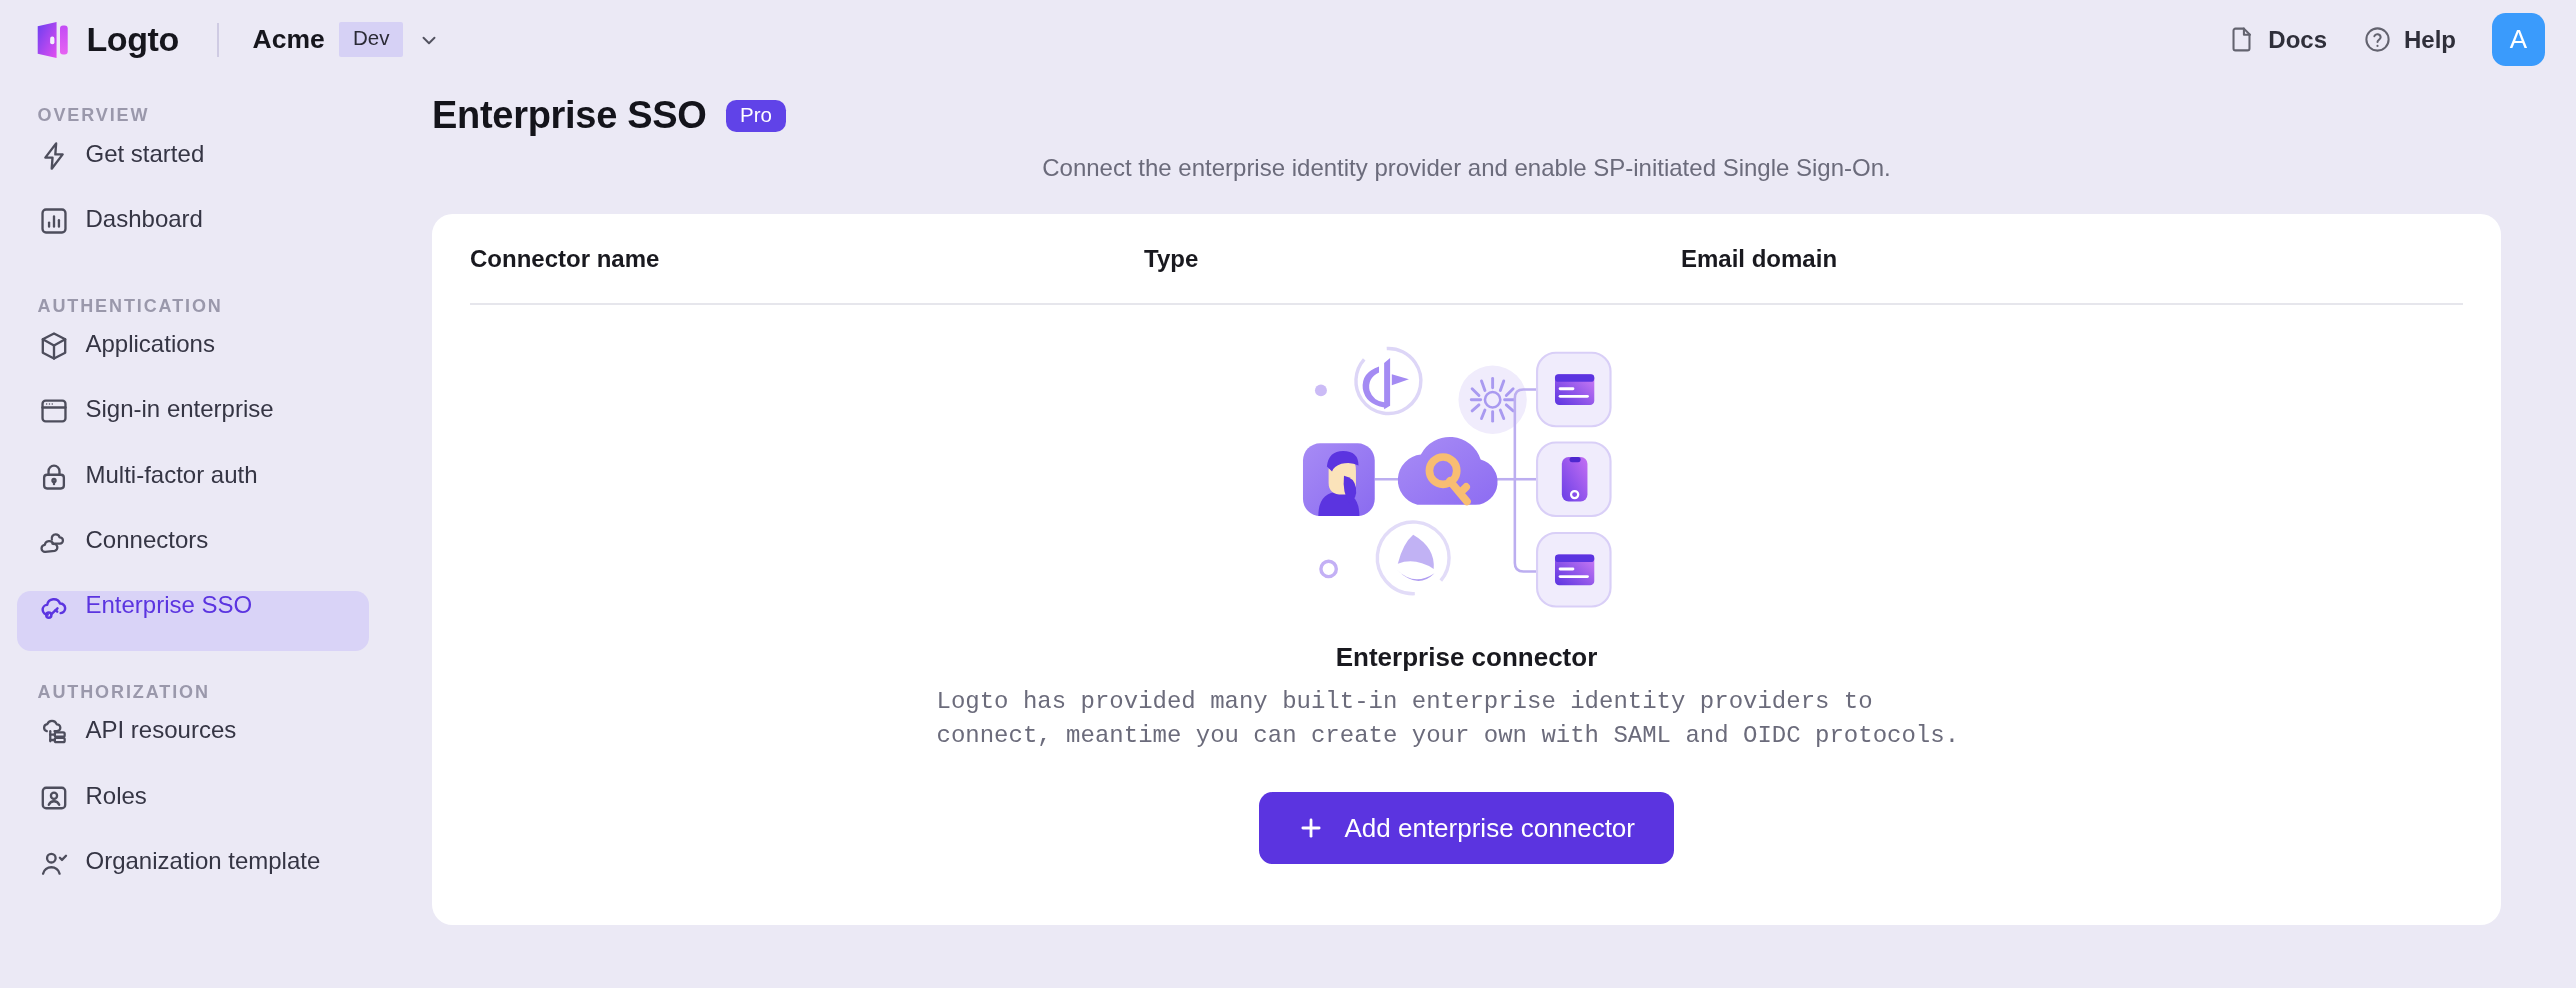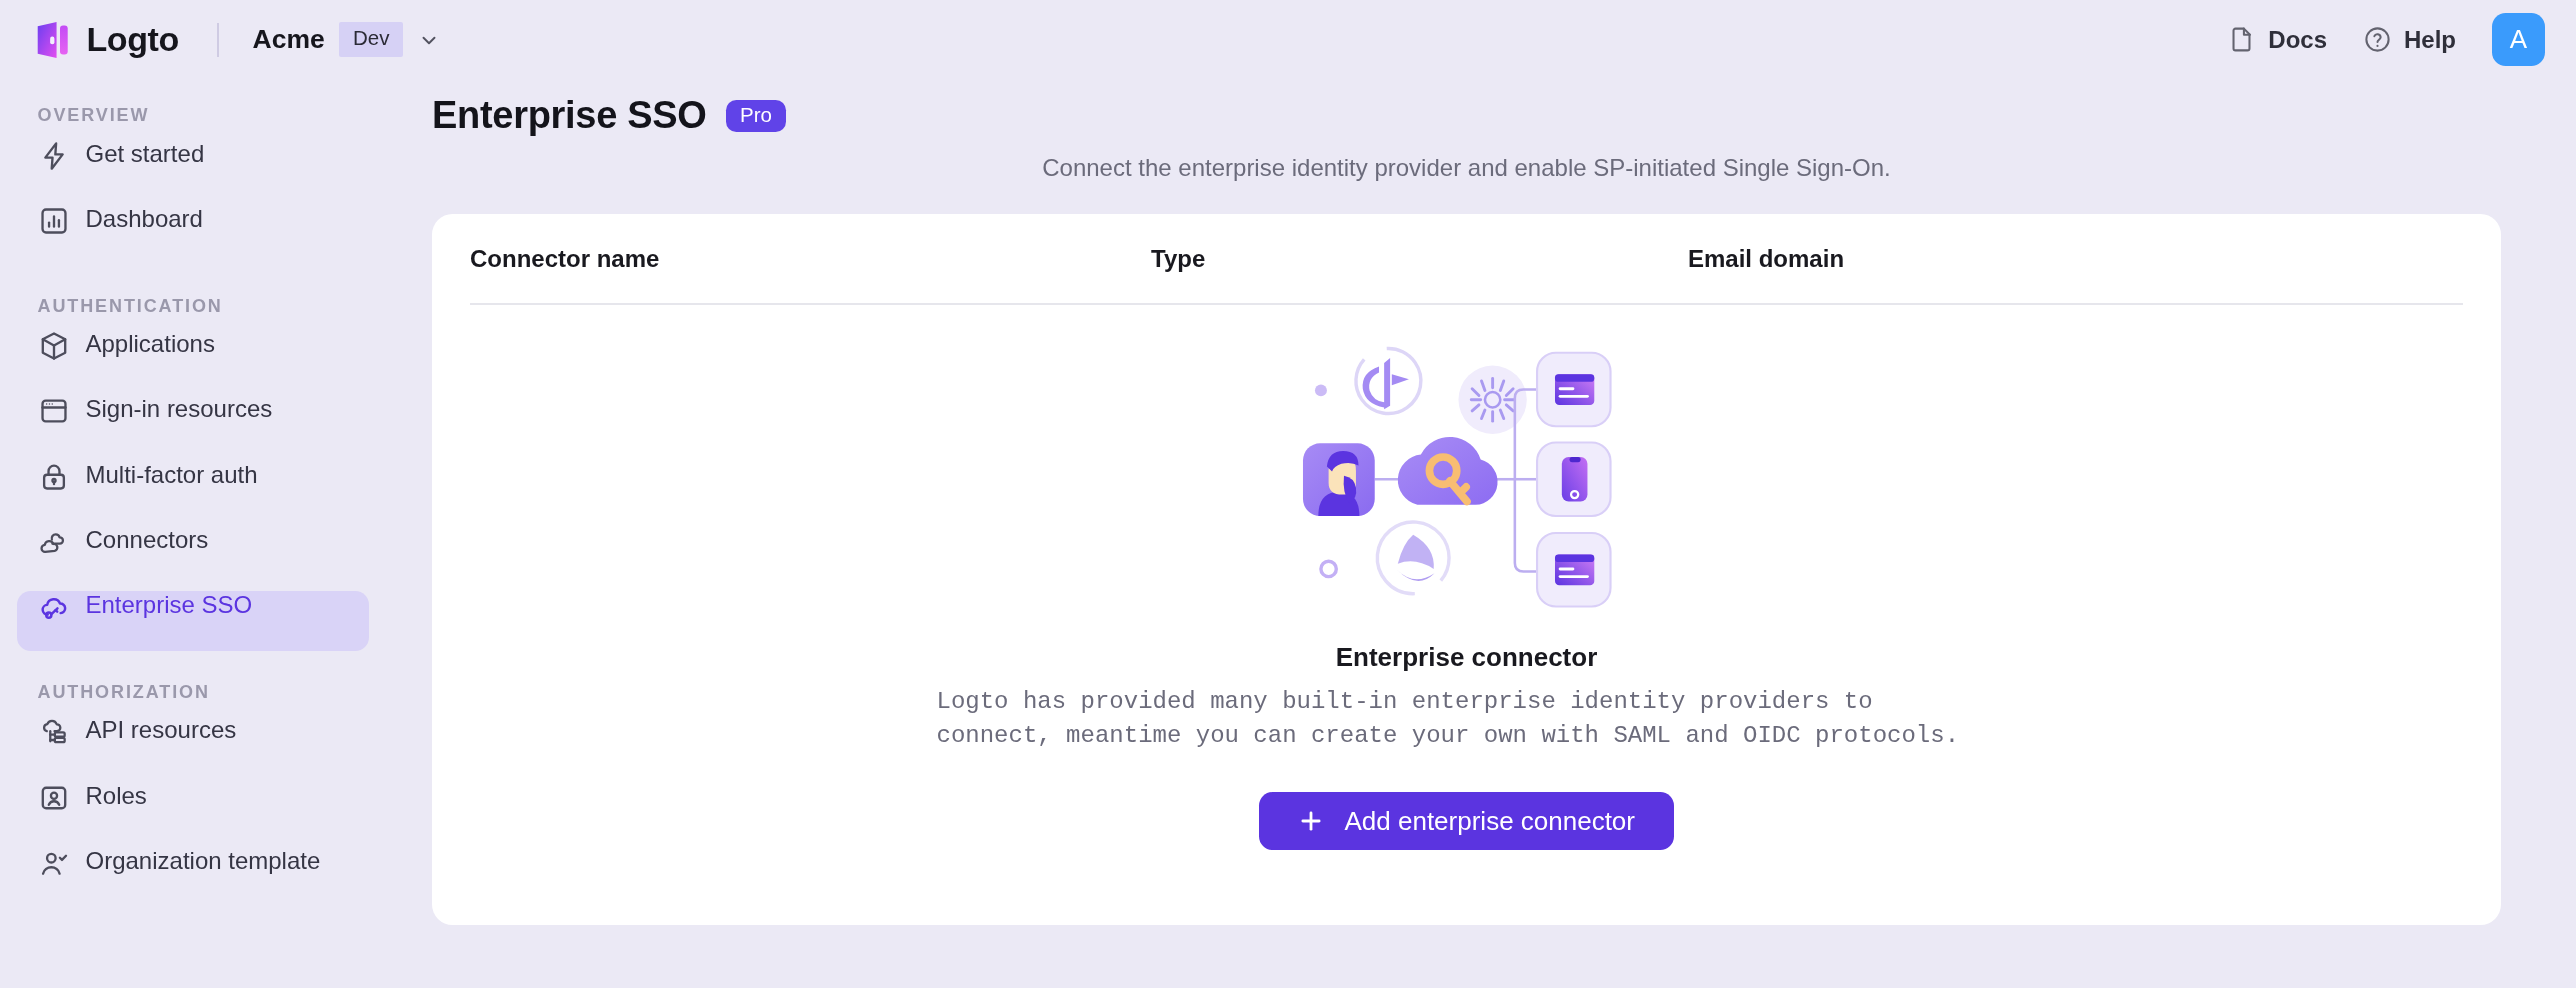--- a/index.html
+++ b/index.html
@@ -69,36 +69,36 @@
   }
   .page-sub { font-size: 24px; color: #6b6b7b; margin-top: 17px; text-align: center; }
 
   .card {
     margin-top: 32px; background: #fff; border-radius: 20.5px;
     height: 711px; padding: 0 38px; position: relative; overflow: hidden;
   }
   .thead { display: flex; align-items: center; height: 89px; gap: 24px; }
   .th { font-size: 24px; font-weight: 600; color: #19191f; }
   .th.c1 { width: 650px; }
-  .th.c2 { width: 513px; margin-left: 7px; }
+  .th.c2 { width: 513px; }
   .divider { height: 1.7px; background: #e6e6ec; }
 
   .empty {
     display: flex; flex-direction: column; align-items: center;
     padding-top: 29px;
   }
   .illus { width: 342px; height: 299px; display: block; }
   .empty-title { font-size: 26px; font-weight: 600; color: #19191f; margin-top: 8.5px; }
   .empty-desc {
     font-size: 24px; color: #6b6b7b; text-align: left;
     line-height: 1.45; margin-top: 12px; max-width: 1060px; font-family: Liberation Mono, monospace;
   }
   .add-btn {
     margin-top: 38px; background: #5b34e0; color: #fff; border: none;
-    border-radius: 13.7px; height: 58px; padding: 0 39px;
+    border-radius: 13.7px; height: 72px; padding: 0 39px;
     display: flex; align-items: center; gap: 20.5px;
     font-size: 26px; font-weight: 500; cursor: pointer;
     font-family: "Liberation Sans", sans-serif;
   }
   .plus { width: 26px; height: 26px; display: block; }
 </style>
 </head>
 <body>
 
 <div class="app">
@@ -191,21 +191,21 @@
       </div>
 
       <div class="nav-item">
         <svg class="ico" viewBox="0 0 24 24" fill="none" stroke="#4d4d5c" stroke-width="1.75" stroke-linecap="round" stroke-linejoin="round">
           <rect x="3.4" y="4.2" width="17.2" height="15.6" rx="2.3"></rect>
           <line x1="3.4" y1="9.4" x2="20.6" y2="9.4"></line>
           <circle cx="6.5" cy="6.8" r="0.55" fill="#4d4d5c" stroke="none"></circle>
           <circle cx="8.6" cy="6.8" r="0.55" fill="#4d4d5c" stroke="none"></circle>
           <circle cx="10.7" cy="6.8" r="0.55" fill="#4d4d5c" stroke="none"></circle>
         </svg>
-        <span class="lbl">Sign-in resources</span>
+        <span class="lbl">Sign-in enterprise</span>
       </div>
 
       <div class="nav-item">
         <svg class="ico" viewBox="0 0 24 24" fill="none" stroke="#4d4d5c" stroke-width="1.75" stroke-linecap="round" stroke-linejoin="round">
           <rect x="4.6" y="10.3" width="14.8" height="10.3" rx="2.2"></rect>
           <path d="M7.9 10.3V7.6a4.1 4.1 0 0 1 8.2 0v2.7"></path>
           <circle cx="12" cy="14.6" r="1.15"></circle>
             <line x1="12" y1="15.7" x2="12" y2="17.4"></line>
         </svg>
         <span class="lbl">Multi-factor auth</span>

